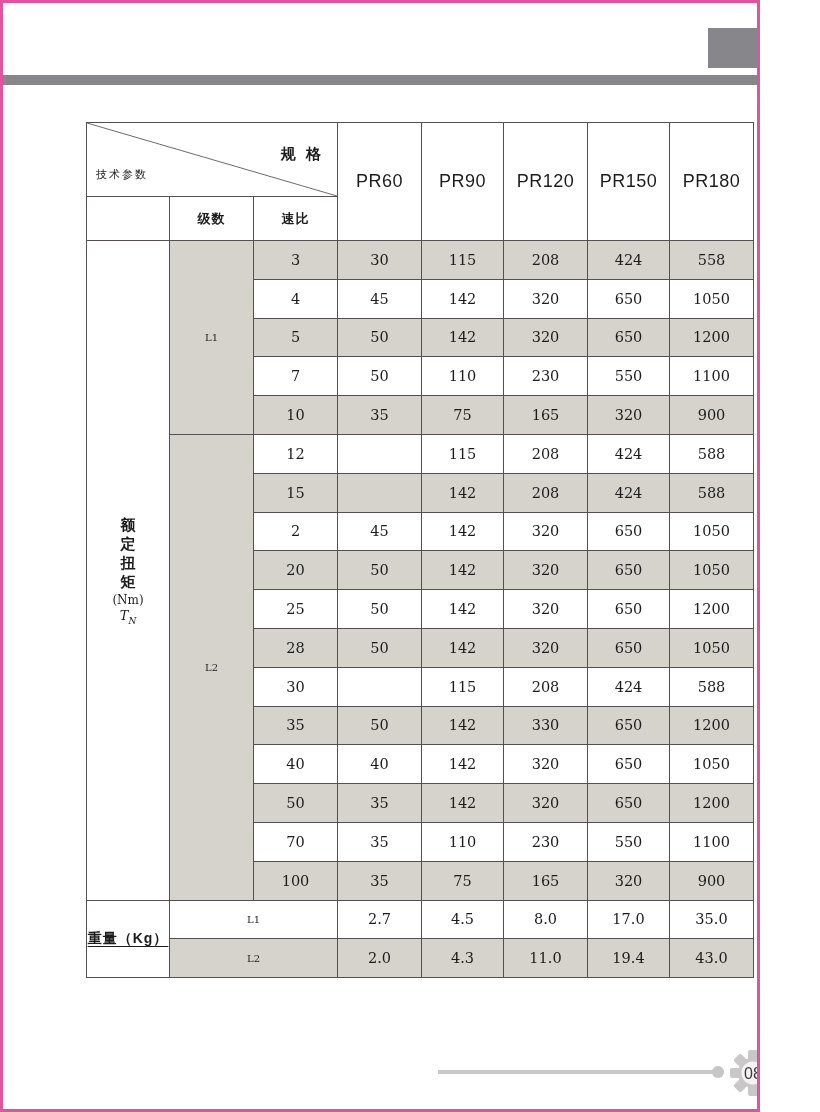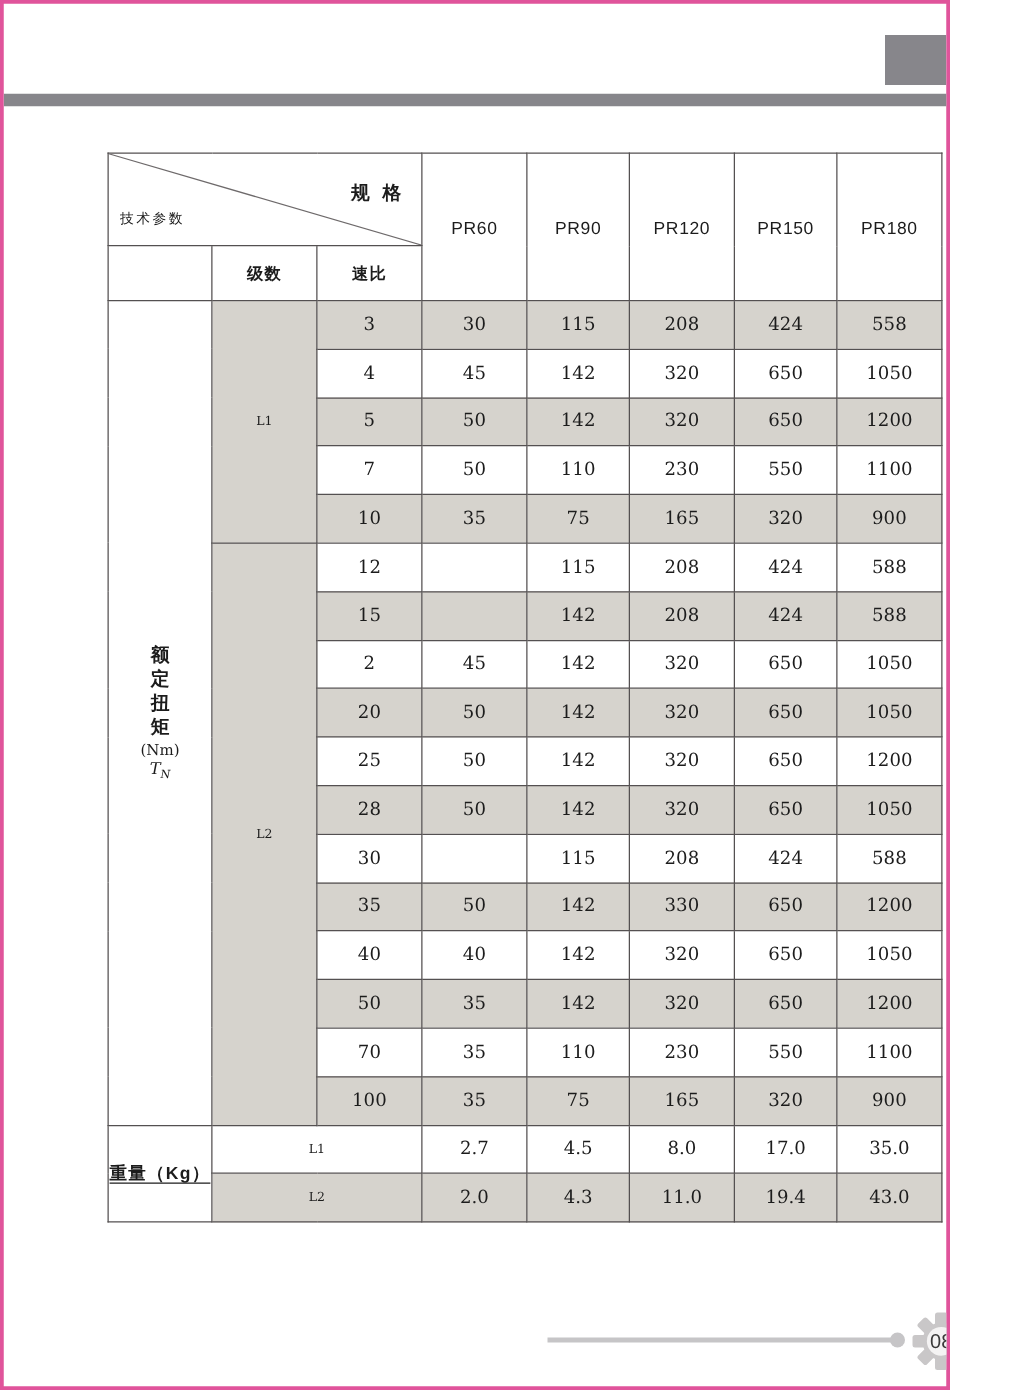--- a/index.html
+++ b/index.html
@@ -16,21 +16,21 @@
   col.c4{width:82px} col.c5{width:84px} col.c6{width:82px} col.c7{width:84px}
   td { border:1px solid #545051; padding:0; text-align:center; vertical-align:middle; color:#1c1c1c; background:#ffffff; }
   tr.h1 { height:74px; } tr.h2 { height:44px; } tr.body-row { height:38.8px; }
   td.shade { background:#d6d3cd; }
 
   td.corner { position:relative; }
   svg.diag { position:absolute; left:0; top:0; width:100%; height:100%; display:block; }
   .corner-top { position:absolute; top:22px; right:13px; font-size:15px; font-weight:bold; letter-spacing:3px; }
   .corner-bottom { position:absolute; bottom:14px; left:9px; font-size:11px; font-weight:normal; letter-spacing:2px; }
 
-  td.prhead { font-size:14px; letter-spacing:0.5px; }
+  td.prhead { font-size:18px; letter-spacing:0.5px; }
   td.subhead { font-size:13px; font-weight:bold; letter-spacing:1px; }
 
   td.torque { background:#ffffff; }
   .vchars div { font-size:15px; line-height:19px; font-weight:600; }
   .unit { font-size:12px; margin-top:2px; font-family:"DejaVu Serif", serif; }
   .sym { font-size:13px; margin-top:1px; font-family:"DejaVu Serif", serif; font-style:italic; }
   .sym sub { font-size:9px; font-style:italic; }
 
   td.stage, td.wstage { font-family:"DejaVu Serif", serif; font-size:10px; }
   td.ratio, td.val { font-family:"DejaVu Serif", serif; font-size:14.5px; }

